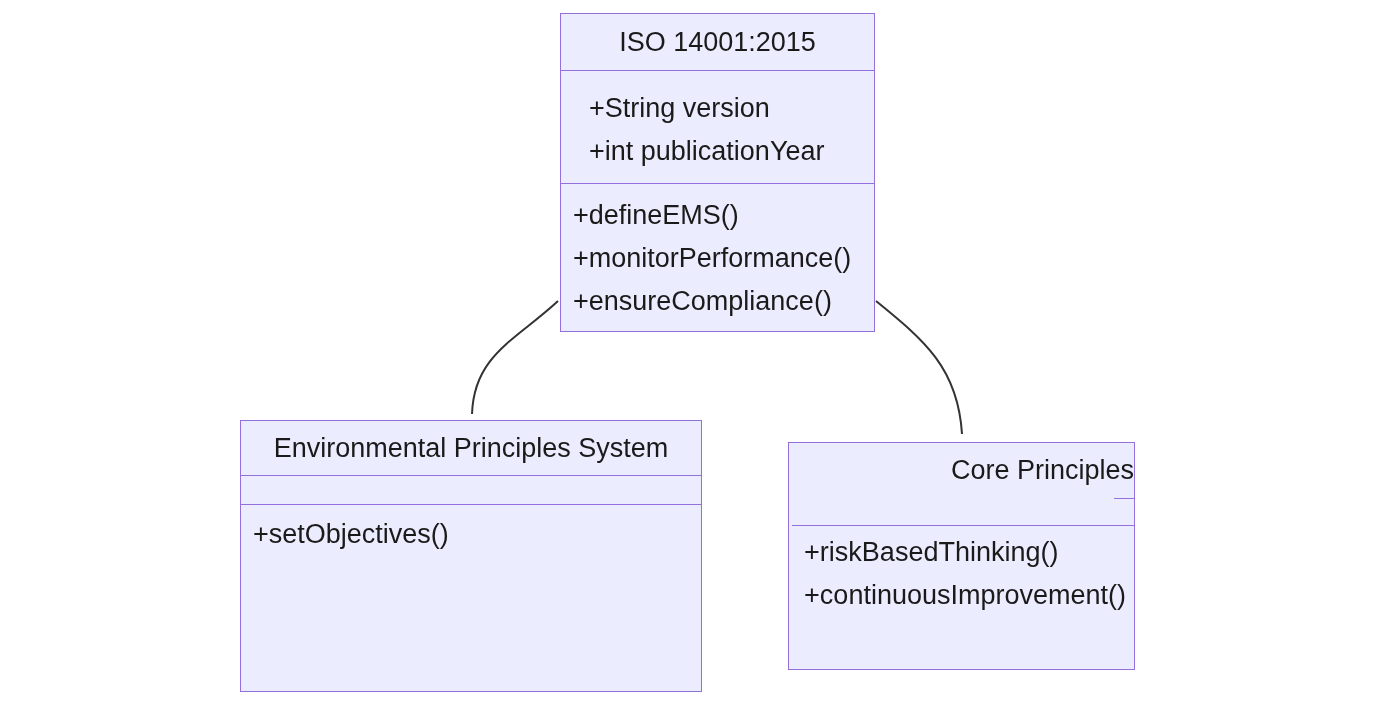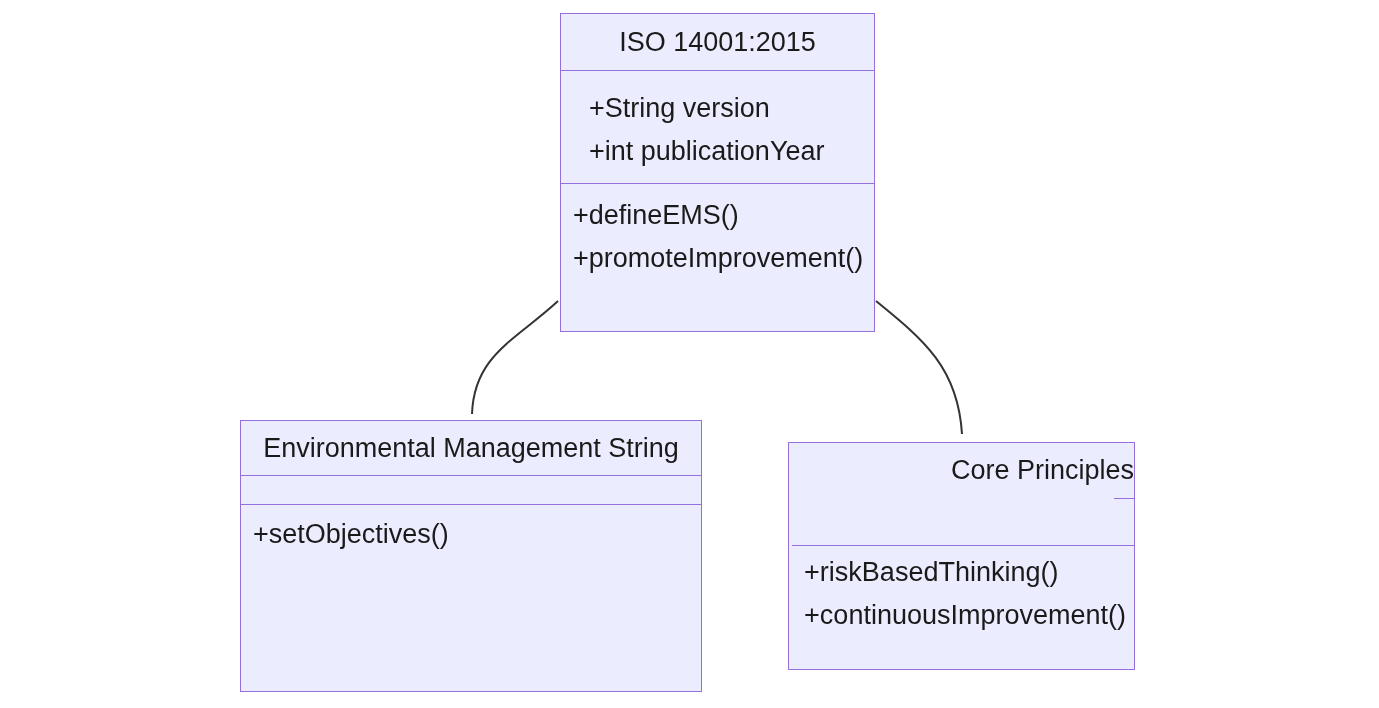--- a/index.html
+++ b/index.html
@@ -85,34 +85,35 @@
   </svg>
 
   <div class="class-node" style="left:560px;top:13px;width:315px;height:319px;">
     <div class="class-title" style="height:56px;">ISO 14001:2015</div>
     <div class="class-attrs" style="height:113px;padding-top:16px;padding-left:28px;">
         <div class="member-row">+String version</div>
         <div class="member-row">+int publicationYear</div>
       </div>
     <div class="class-methods" style="padding-top:10px;">
         <div class="member-row">+defineEMS()</div>
-        <div class="member-row">+promoteImprovement()</div>
+        <div class="member-row">+monitorPerformance()</div>
+        <div class="member-row">+ensureCompliance()</div>
       </div>
   </div>
 
   <div class="class-node" style="left:240px;top:420px;width:462px;height:272px;">
-    <div class="class-title" style="height:54px;">Environmental Management String</div>
+    <div class="class-title" style="height:54px;">Environmental Principles System</div>
     <div class="class-attrs" style="height:29px;"></div>
     <div class="class-methods" style="padding-top:8px;">
         <div class="member-row">+setObjectives()</div>
       </div>
   </div>
 
   <div class="class-node" style="left:788px;top:442px;width:347px;height:228px;align-items:flex-end;">
     <div class="class-title" style="height:55px;">Core Principles</div>
     <div class="class-attrs" style="height:27px;"></div>
-    <div class="class-methods" style="padding-top:5px;margin-top:20px;">
+    <div class="class-methods" style="padding-top:5px;">
         <div class="member-row">+riskBasedThinking()</div>
         <div class="member-row">+continuousImprovement()</div>
       </div>
   </div>
 
 </div>
 
 </body></html>

